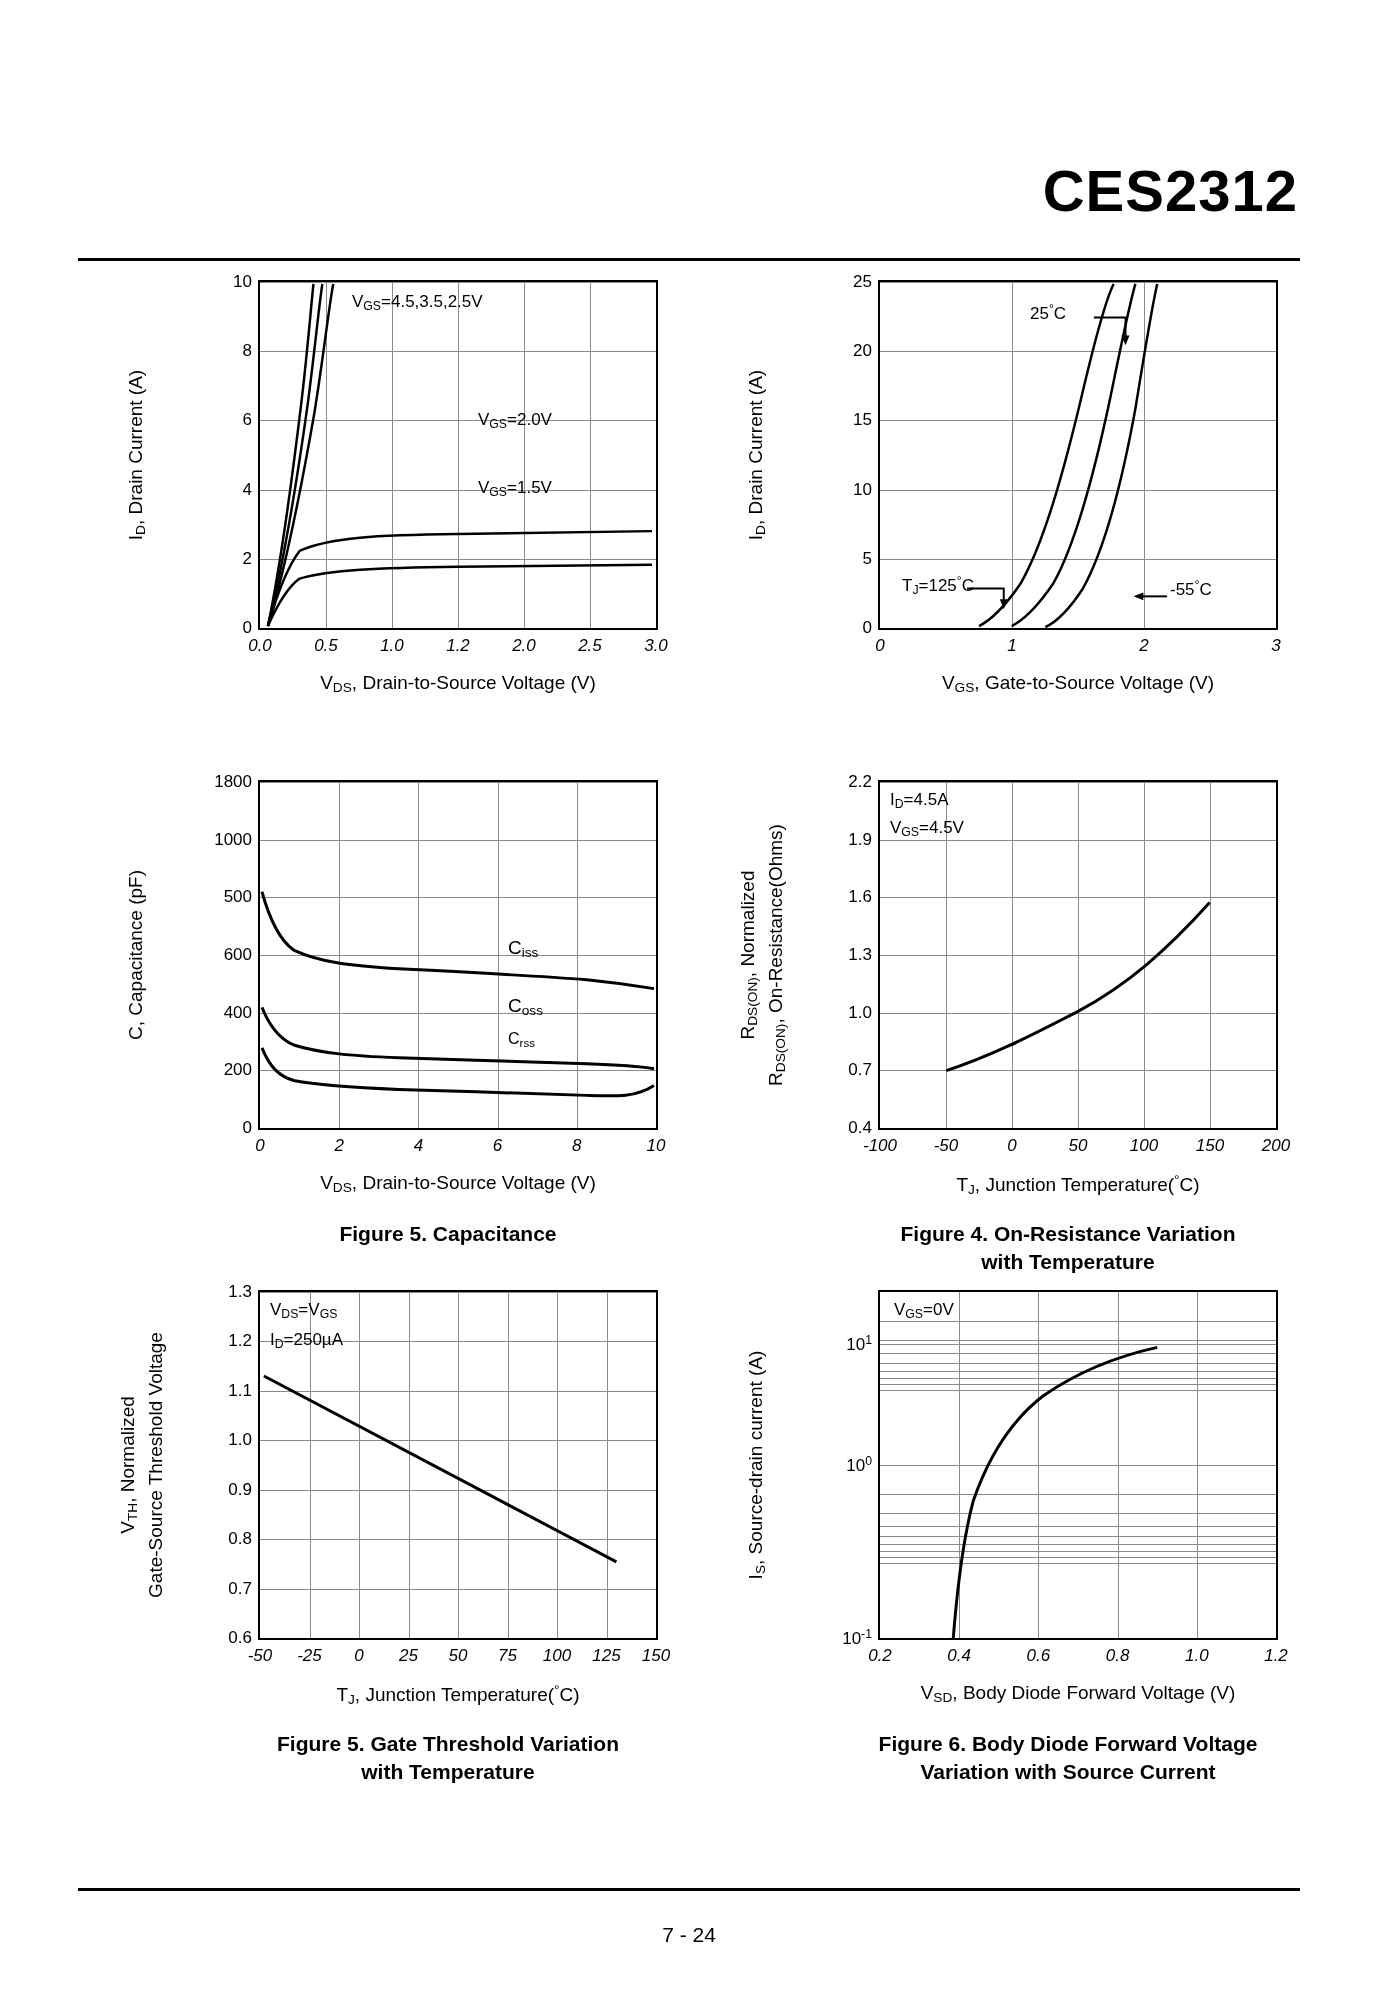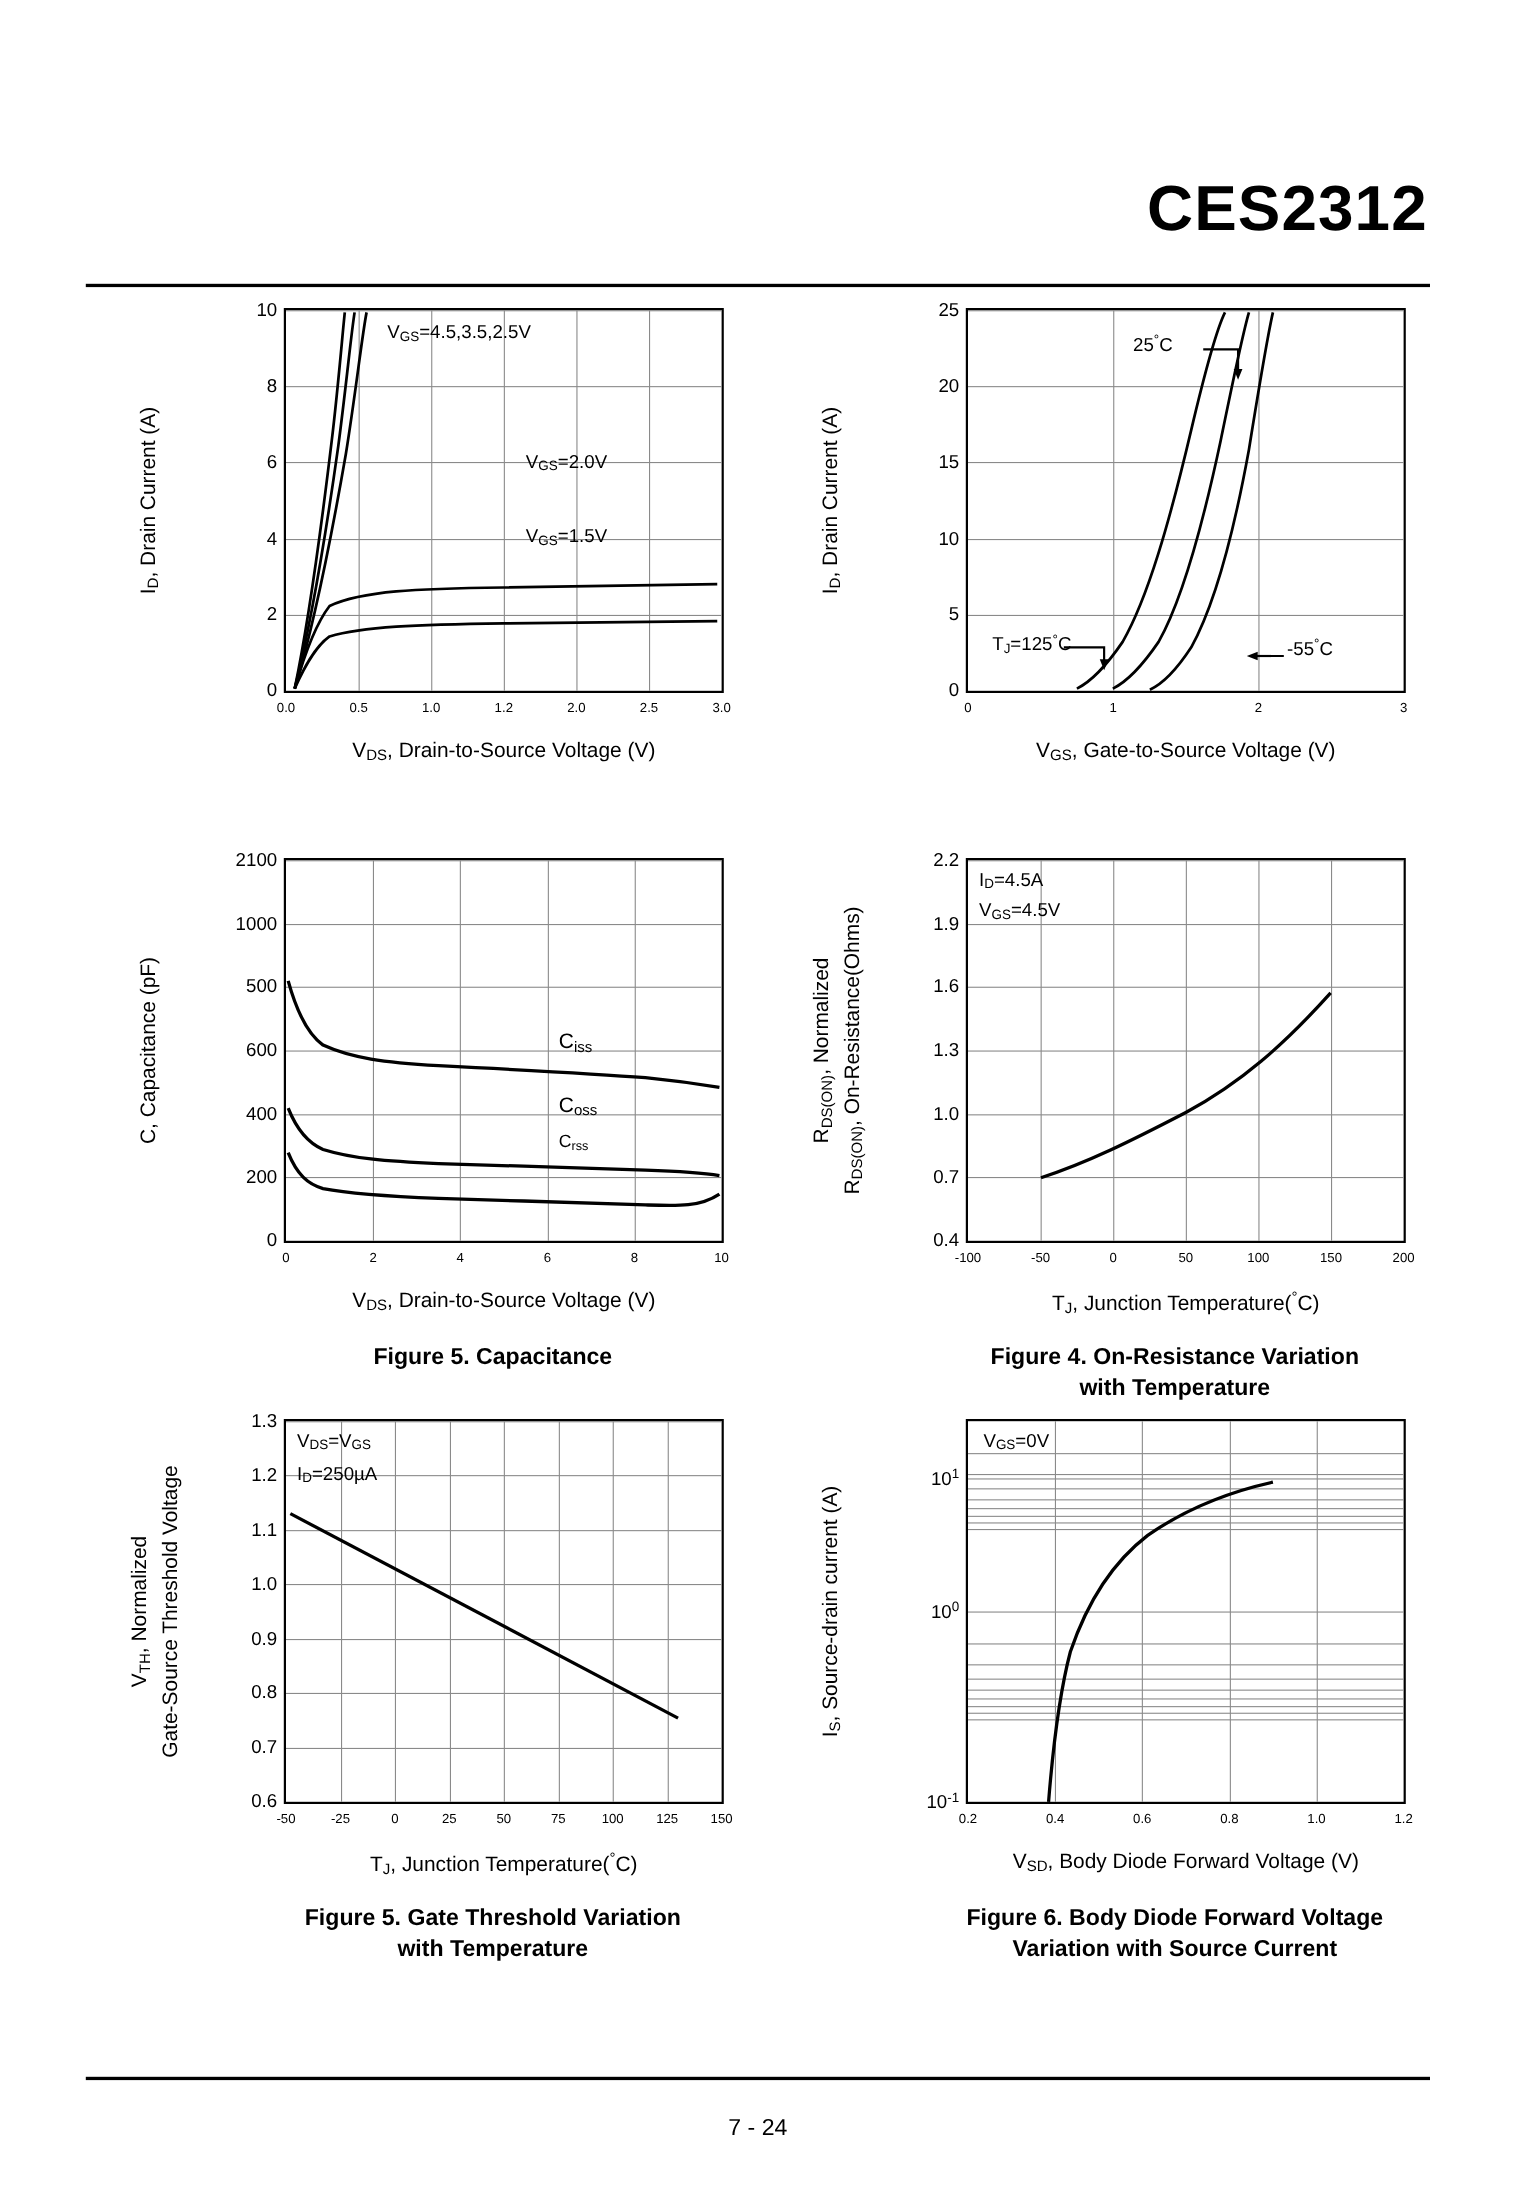--- a/index.html
+++ b/index.html
@@ -18,21 +18,21 @@
   .row1{top:0px;}
   .row2{top:500px;}
   .row3{top:1010px;}
 
   .plotwrap{position:relative;width:620px;}
   .plot{position:relative;margin-left:120px;width:400px;height:350px;border:2px solid #000;box-sizing:border-box;background:#fff;}
   .gl{position:absolute;background:#8a8a8a;}
   .gl.v{width:1px;top:0;bottom:0;}
   .gl.h{height:1px;left:0;right:0;}
   .ytick{position:absolute;right:calc(100% + 8px);font-size:17px;white-space:nowrap;transform:translateY(-50%);}
-  .xtick{position:absolute;top:calc(100% + 8px);font-size:12px;white-space:nowrap;transform:translateX(-50%);}
+  .xtick{position:absolute;top:calc(100% + 8px);font-size:17px;white-space:nowrap;transform:translateX(-50%);font-style:italic;}
   .ylabel{position:absolute;left:-2px;top:50%;transform-origin:center;transform:translate(-50%,-50%) rotate(-90deg);font-size:19px;white-space:nowrap;}
   .ylabel2{position:absolute;top:50%;transform-origin:center;font-size:19px;white-space:nowrap;}
   .xlabel{position:absolute;left:120px;width:400px;text-align:center;top:392px;font-size:19px;}
   .caption{position:absolute;left:0;width:620px;text-align:center;font-size:21px;font-weight:bold;line-height:1.35;}
   .ann{position:absolute;font-size:17px;white-space:nowrap;}
   svg.curves{position:absolute;left:0;top:0;width:100%;height:100%;overflow:visible;}
   .sub{font-size:0.72em;vertical-align:-0.22em;}
   .sup{font-size:0.72em;vertical-align:0.5em;}
 </style>
 </head>
@@ -174,21 +174,21 @@
           <div class="gl v" style="left:40%"></div>
           <div class="gl v" style="left:60%"></div>
           <div class="gl v" style="left:80%"></div>
 
           <div class="ytick" style="top:100%">0</div>
           <div class="ytick" style="top:83.333%">200</div>
           <div class="ytick" style="top:66.666%">400</div>
           <div class="ytick" style="top:50%">600</div>
           <div class="ytick" style="top:33.333%">500</div>
           <div class="ytick" style="top:16.666%">1000</div>
-          <div class="ytick" style="top:0%">2100</div>
+          <div class="ytick" style="top:0%">1800</div>
 
           <div class="xtick" style="left:0%">0</div>
           <div class="xtick" style="left:20%">2</div>
           <div class="xtick" style="left:40%">4</div>
           <div class="xtick" style="left:60%">6</div>
           <div class="xtick" style="left:80%">8</div>
           <div class="xtick" style="left:100%">10</div>
 
           <svg class="curves" viewBox="0 0 400 350" preserveAspectRatio="none">
             <g fill="none" stroke="#000" stroke-width="3">

